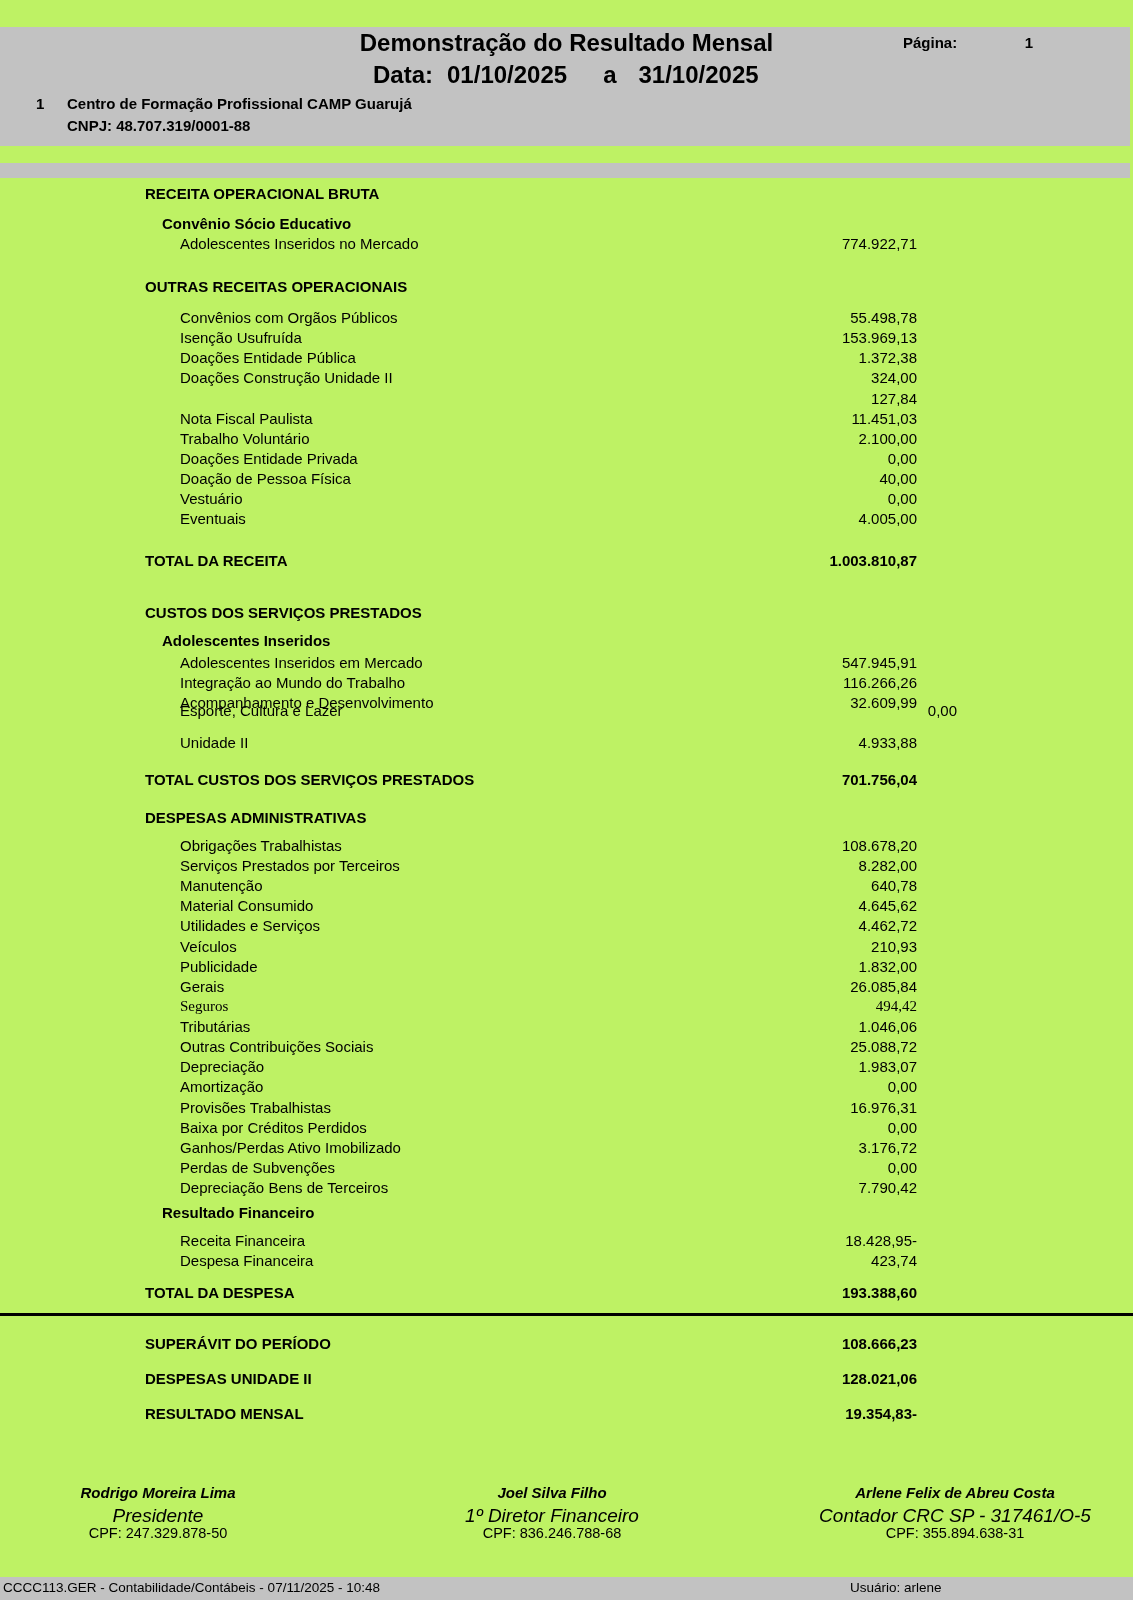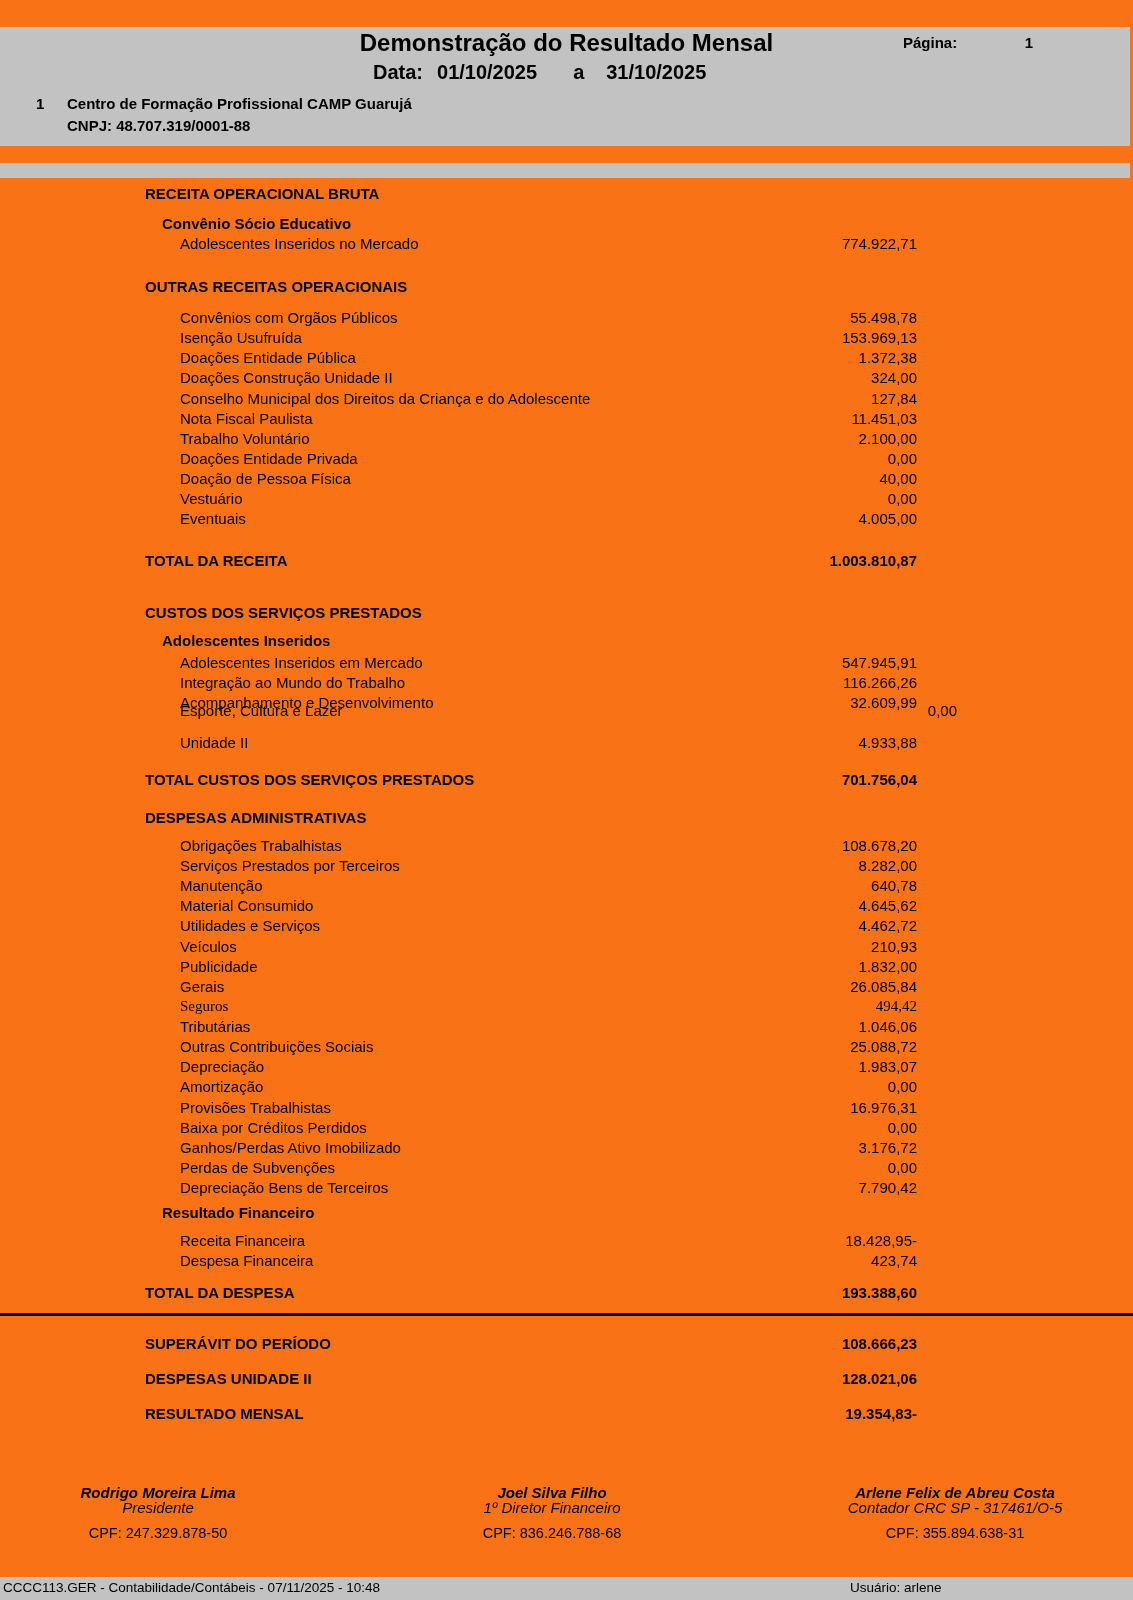--- a/index.html
+++ b/index.html
@@ -1,43 +1,43 @@
 <!DOCTYPE html>
 <html><head>
 <meta charset="utf-8">
 <style>
   html,body{margin:0;padding:0;background:#fff;}
-  #page{position:relative;width:1133px;height:1600px;background:#f97316;overflow:hidden;
+  #page{position:relative;width:1133px;height:1600px;background:#bef264;overflow:hidden;
         font-family:"Liberation Sans","DejaVu Sans",sans-serif;color:#000;}
   
   .band{position:absolute;left:0;background:#c2c2c2;}
   #header-band{top:27px;width:1130px;height:119px;}
   #sep-band{top:163px;width:1130px;height:15px;}
   #report-title{position:absolute;top:29px;left:0;width:1133px;text-align:center;
         font-size:24px;font-weight:bold;line-height:28px;}
   #page-label{position:absolute;top:34px;left:903px;font-size:15px;font-weight:bold;}
   #page-number{position:absolute;top:34px;left:1014px;width:30px;text-align:center;font-size:15px;font-weight:bold;}
-  #date-line{position:absolute;top:61px;left:373px;font-size:20px;font-weight:bold;white-space:nowrap;}
+  #date-line{position:absolute;top:61px;left:373px;font-size:24px;font-weight:bold;white-space:nowrap;}
   #date-line .gap1{margin-left:14px;} #date-line .gap2{margin-left:36px;} #date-line .gap3{margin-left:22px;}
   #entity-index{position:absolute;top:95px;left:36px;font-size:15px;font-weight:bold;}
   #entity-name{position:absolute;top:95px;left:67px;font-size:15px;font-weight:bold;}
   #cnpj-line{position:absolute;top:117px;left:67px;font-size:15px;font-weight:bold;}
   
   .row{position:absolute;left:0;width:1133px;height:19px;font-size:15px;line-height:19px;}
   .row .lbl{position:absolute;top:0;white-space:nowrap;}
   .row .val{position:absolute;top:0;right:216px;white-space:nowrap;text-align:right;}
   .row.section .lbl, .row.total .lbl, .row.grand .lbl{left:145px;font-weight:bold;}
   .row.subsection .lbl{left:162px;font-weight:bold;}
   .row.item .lbl{left:180px;}
   .row.total .val, .row.grand .val{font-weight:bold;}
   #divider-line{position:absolute;top:1313px;left:0;width:1133px;height:0;border-top:3px solid #000;}
   
   .sig{position:absolute;width:300px;text-align:center;}
   .sig .name{position:absolute;top:0;left:0;width:300px;font-size:15px;font-weight:bold;font-style:italic;white-space:nowrap;}
-  .sig .role{position:absolute;top:15px;left:0;width:300px;font-size:15px;font-style:italic;white-space:nowrap;}
+  .sig .role{position:absolute;top:21px;left:0;width:300px;font-size:19px;font-style:italic;white-space:nowrap;}
   .sig .cpf{position:absolute;top:41px;left:0;width:300px;font-size:14.5px;white-space:nowrap;}
   #sig-1{left:8px;top:1484px;} #sig-2{left:402px;top:1484px;} #sig-3{left:805px;top:1484px;}
   
   #footer-bar{position:absolute;top:1577px;left:0;width:1133px;height:23px;background:#c2c2c2;}
   #footer-left{position:absolute;top:3px;left:3px;font-size:13.5px;white-space:nowrap;}
   #footer-user{position:absolute;top:3px;left:850px;font-size:13.5px;white-space:nowrap;}
 </style>
 </head>
 <body>
 
@@ -80,21 +80,20 @@
       </div>
       <div class="row item" style="top: 348px;">
         <span class="lbl">Doações Entidade Pública</span>
         <span class="val">1.372,38</span>
       </div>
       <div class="row item" style="top: 368px;">
         <span class="lbl">Doações Construção Unidade II</span>
         <span class="val">324,00</span>
       </div>
       <div class="row item" style="top: 389px;">
-        <span class="lbl">Conselho Municipal dos Direitos da Criança e do Adolescente</span>
         <span class="val">127,84</span>
       </div>
       <div class="row item" style="top: 409px;">
         <span class="lbl">Nota Fiscal Paulista</span>
         <span class="val">11.451,03</span>
       </div>
       <div class="row item" style="top: 429px;">
         <span class="lbl">Trabalho Voluntário</span>
         <span class="val">2.100,00</span>
       </div>

